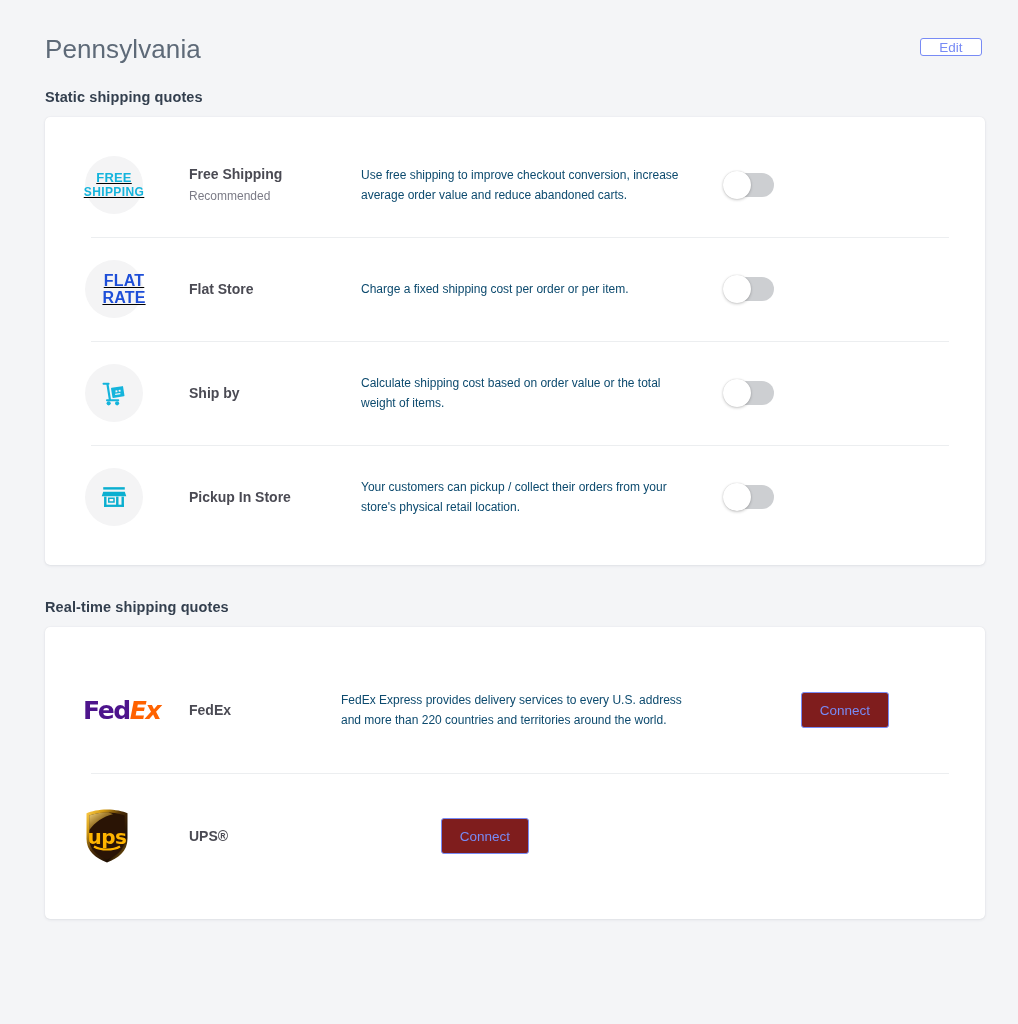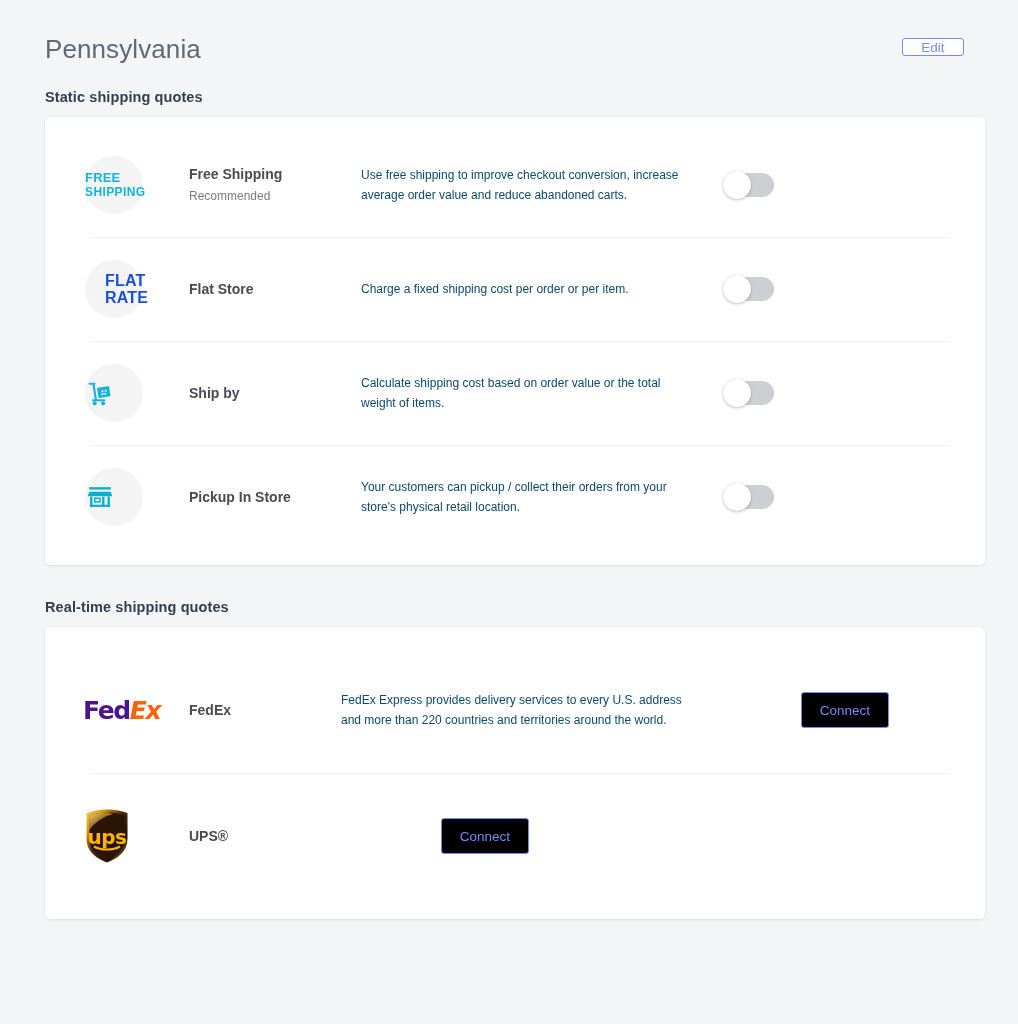--- a/index.html
+++ b/index.html
@@ -20,21 +20,21 @@
     background: #f4f5f7;
     padding: 0;
     overflow: hidden;
   }
 
   
   .page-header {
     display: flex;
     align-items: flex-start;
     justify-content: space-between;
-    padding: 34px 54px 0 45px;
+    padding: 34px 36px 0 45px;
   }
   .page-title {
     font-size: 26px;
     font-weight: 400;
     color: #5e6a78;
     letter-spacing: 0.1px;
     line-height: 1.2;
     margin: 0;
   }
   .edit-button {
@@ -98,22 +98,24 @@
     justify-content: flex-start;
     padding-left: 2px;
   }
   .circle-icon {
     width: 58px;
     height: 58px;
     border-radius: 50%;
     background: #f4f4f5;
     display: flex;
     flex-direction: column;
+    align-items: center;
     justify-content: center;
     flex: 0 0 58px;
+    text-decoration: underline;
   }
   .free-l1 {
     font-size: 13px;
     font-weight: bold;
     color: #14b4dc;
     letter-spacing: 0.2px;
     line-height: 1.05;
   }
   .free-l2 {
     font-size: 12px;
@@ -216,21 +218,21 @@
     background: #ffffff;
     box-shadow: 0 1px 3px rgba(0,0,0,0.22), 0 0 1px rgba(0,0,0,0.18);
   }
   .connect-button {
     display: inline-flex;
     align-items: center;
     justify-content: center;
     min-width: 84px;
     height: 36px;
     padding: 0 18px;
-    background: #000000;
+    background: #7f1d1d;
     border: 1px solid #788bf5;
     border-radius: 3px;
     color: #788bf5;
     font-size: 13.5px;
     font-family: "Liberation Sans", sans-serif;
     cursor: pointer;
   }
 
   
   .card.realtime .row { min-height: 126px; }

